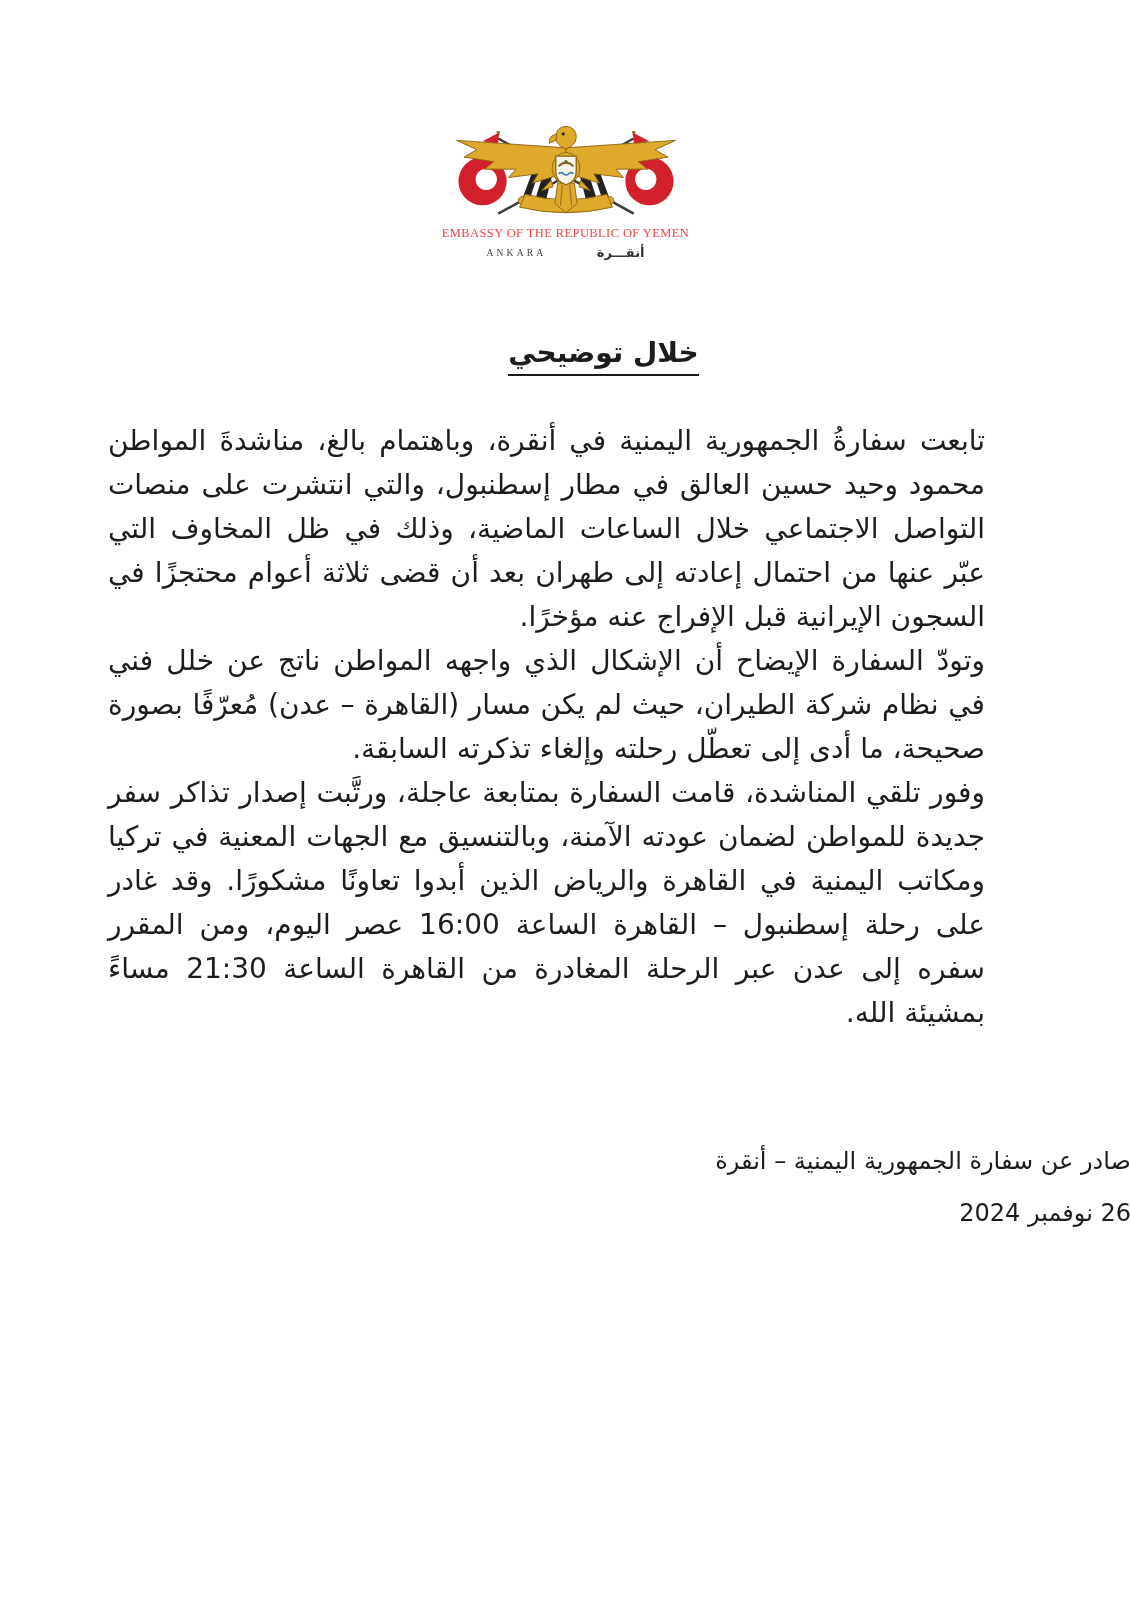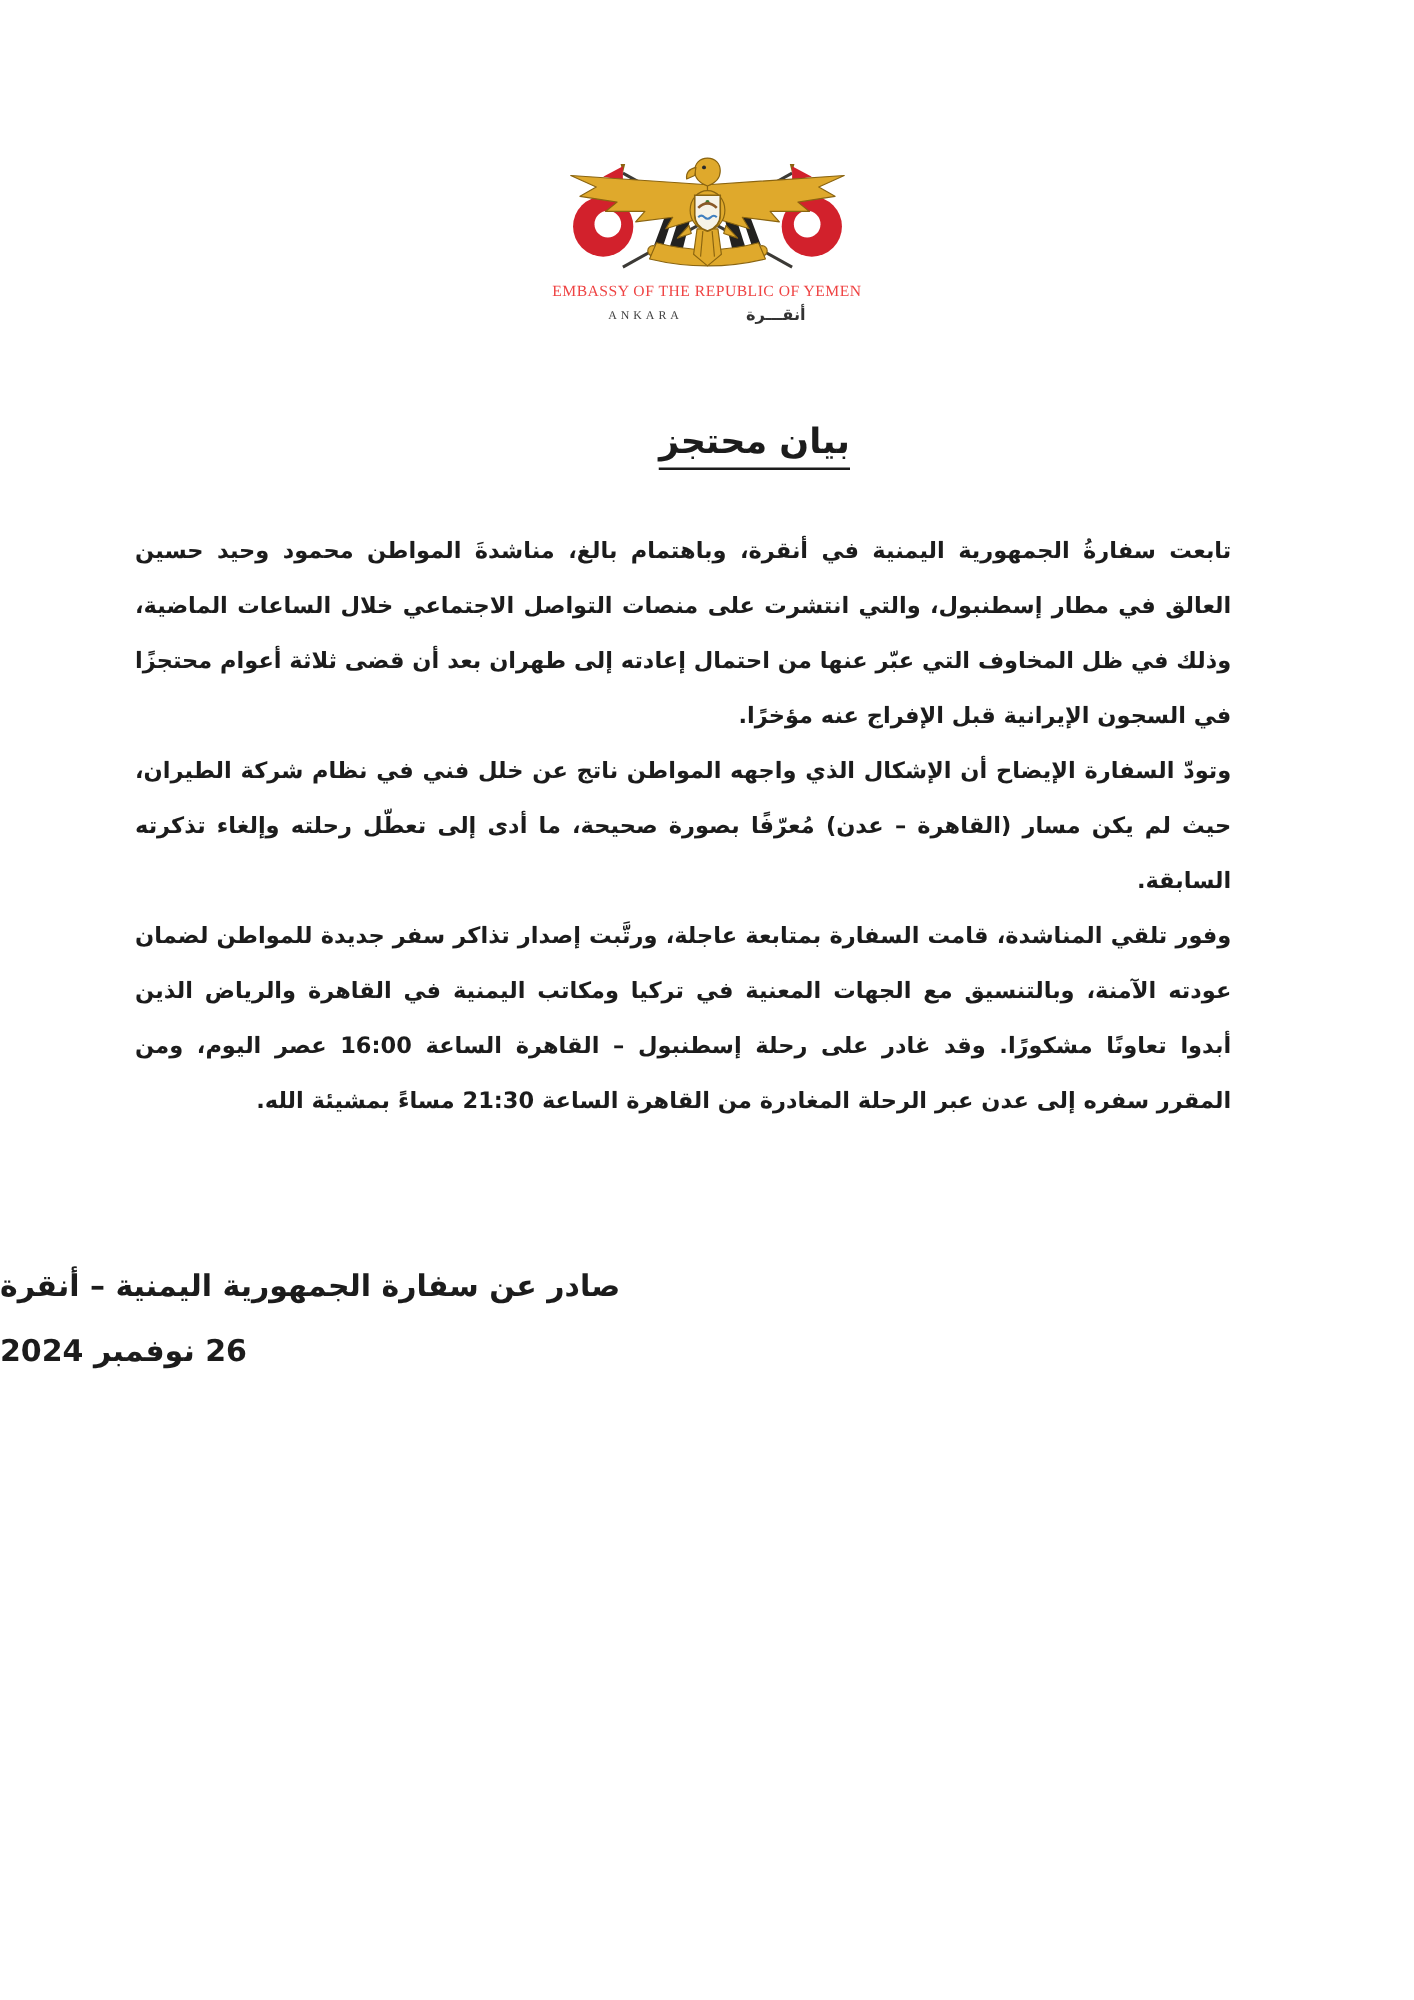--- a/index.html
+++ b/index.html
@@ -37,32 +37,32 @@
     position:relative;left:38px;
     margin:76px 0 0;
     font-size:28px;font-weight:700;
   }
   .title span{border-bottom:2.5px solid #1c1c1c;padding-bottom:5px;}
 
   
   .body-text{
     direction:rtl;
     margin:50px 146px 0 108px;
-    font-size:18px;font-weight:700;
+    font-size:28px;font-weight:400;
     line-height:44px;
     text-align:justify;text-justify:inter-word;
   }
   .body-text p{margin:0;}
   .body-text p.spaced{margin-top:58px;}
 
   
   .footer{
-    direction:rtl;text-align:left;
+    direction:rtl;text-align:right;
     margin-top:100px;
-    font-size:24px;font-weight:700;line-height:52px;
+    font-size:24px;font-weight:400;line-height:52px;
   }
 </style>
 </head>
 <body>
 
 <div class="page">
 
   <header class="logo-block">
 
     <svg class="emblem" viewBox="0 0 260 110" aria-hidden="true">
@@ -112,21 +112,21 @@
       <path d="M122,58 q2.7,-2.6 5.4,0 q2.7,2.6 5.4,0 q2.7,-2.6 5.2,0" stroke="#3f7fbf" stroke-width="1.8" fill="none"></path>
     </svg>
 
     <div class="embassy-en">EMBASSY OF THE REPUBLIC OF YEMEN</div>
     <div class="city-row">
       <span class="city-en">ANKARA</span>
       <span class="city-ar">أنقـــرة</span>
     </div>
   </header>
 
-  <h1 class="title"><span>بيان محتجز</span></h1>
+  <h1 class="title"><span>خلال توضيحي</span></h1>
 
   <main class="body-text">
     <p>تابعت سفارةُ الجمهورية اليمنية في أنقرة، وباهتمام بالغ، مناشدةَ المواطن محمود وحيد حسين العالق في مطار إسطنبول، والتي انتشرت على منصات التواصل الاجتماعي خلال الساعات الماضية، وذلك في ظل المخاوف التي عبّر عنها من احتمال إعادته إلى طهران بعد أن قضى ثلاثة أعوام محتجزًا في السجون الإيرانية قبل الإفراج عنه مؤخرًا.</p>
     <p>وتودّ السفارة الإيضاح أن الإشكال الذي واجهه المواطن ناتج عن خلل فني في نظام شركة الطيران، حيث لم يكن مسار (القاهرة – عدن) مُعرّفًا بصورة صحيحة، ما أدى إلى تعطّل رحلته وإلغاء تذكرته السابقة.</p>
     <p>وفور تلقي المناشدة، قامت السفارة بمتابعة عاجلة، ورتَّبت إصدار تذاكر سفر جديدة للمواطن لضمان عودته الآمنة، وبالتنسيق مع الجهات المعنية في تركيا ومكاتب اليمنية في القاهرة والرياض الذين أبدوا تعاونًا مشكورًا. وقد غادر على رحلة إسطنبول – القاهرة الساعة 16:00 عصر اليوم، ومن المقرر سفره إلى عدن عبر الرحلة المغادرة من القاهرة الساعة 21:30 مساءً بمشيئة الله.</p>
   </main>
 
   <footer class="footer">
     <div>صادر عن سفارة الجمهورية اليمنية – أنقرة</div>
     <div>26 نوفمبر 2024</div>

